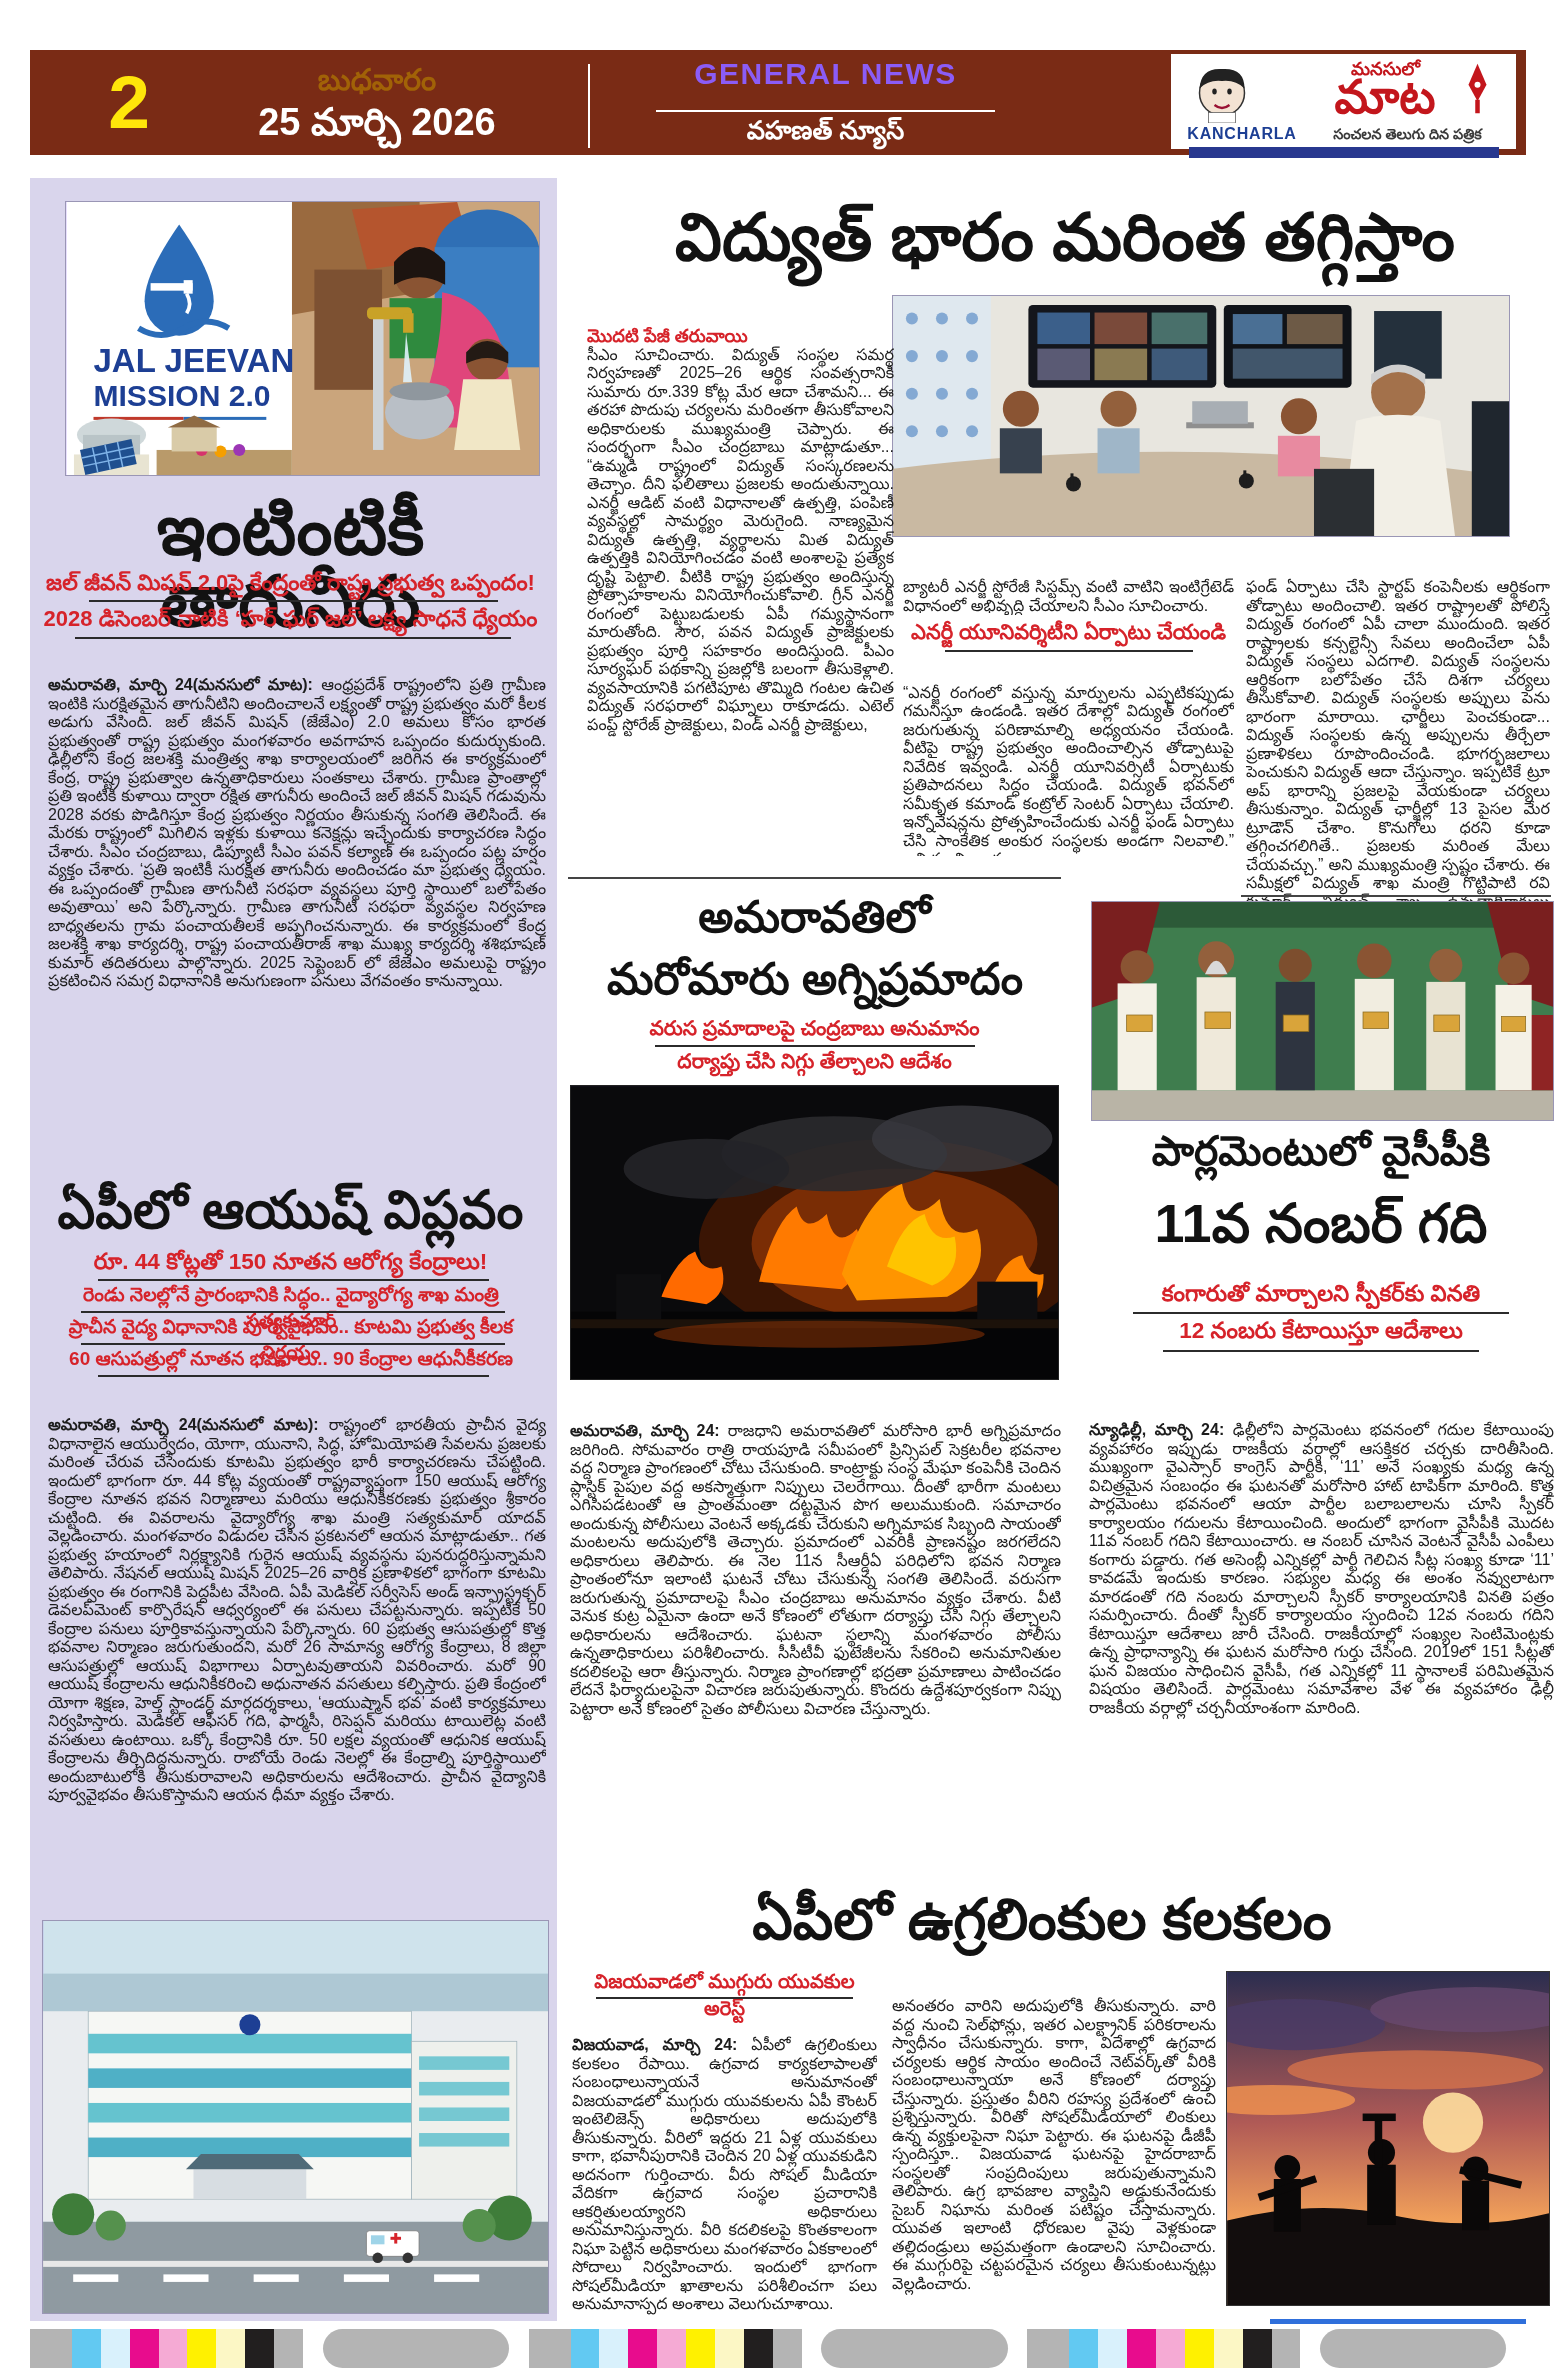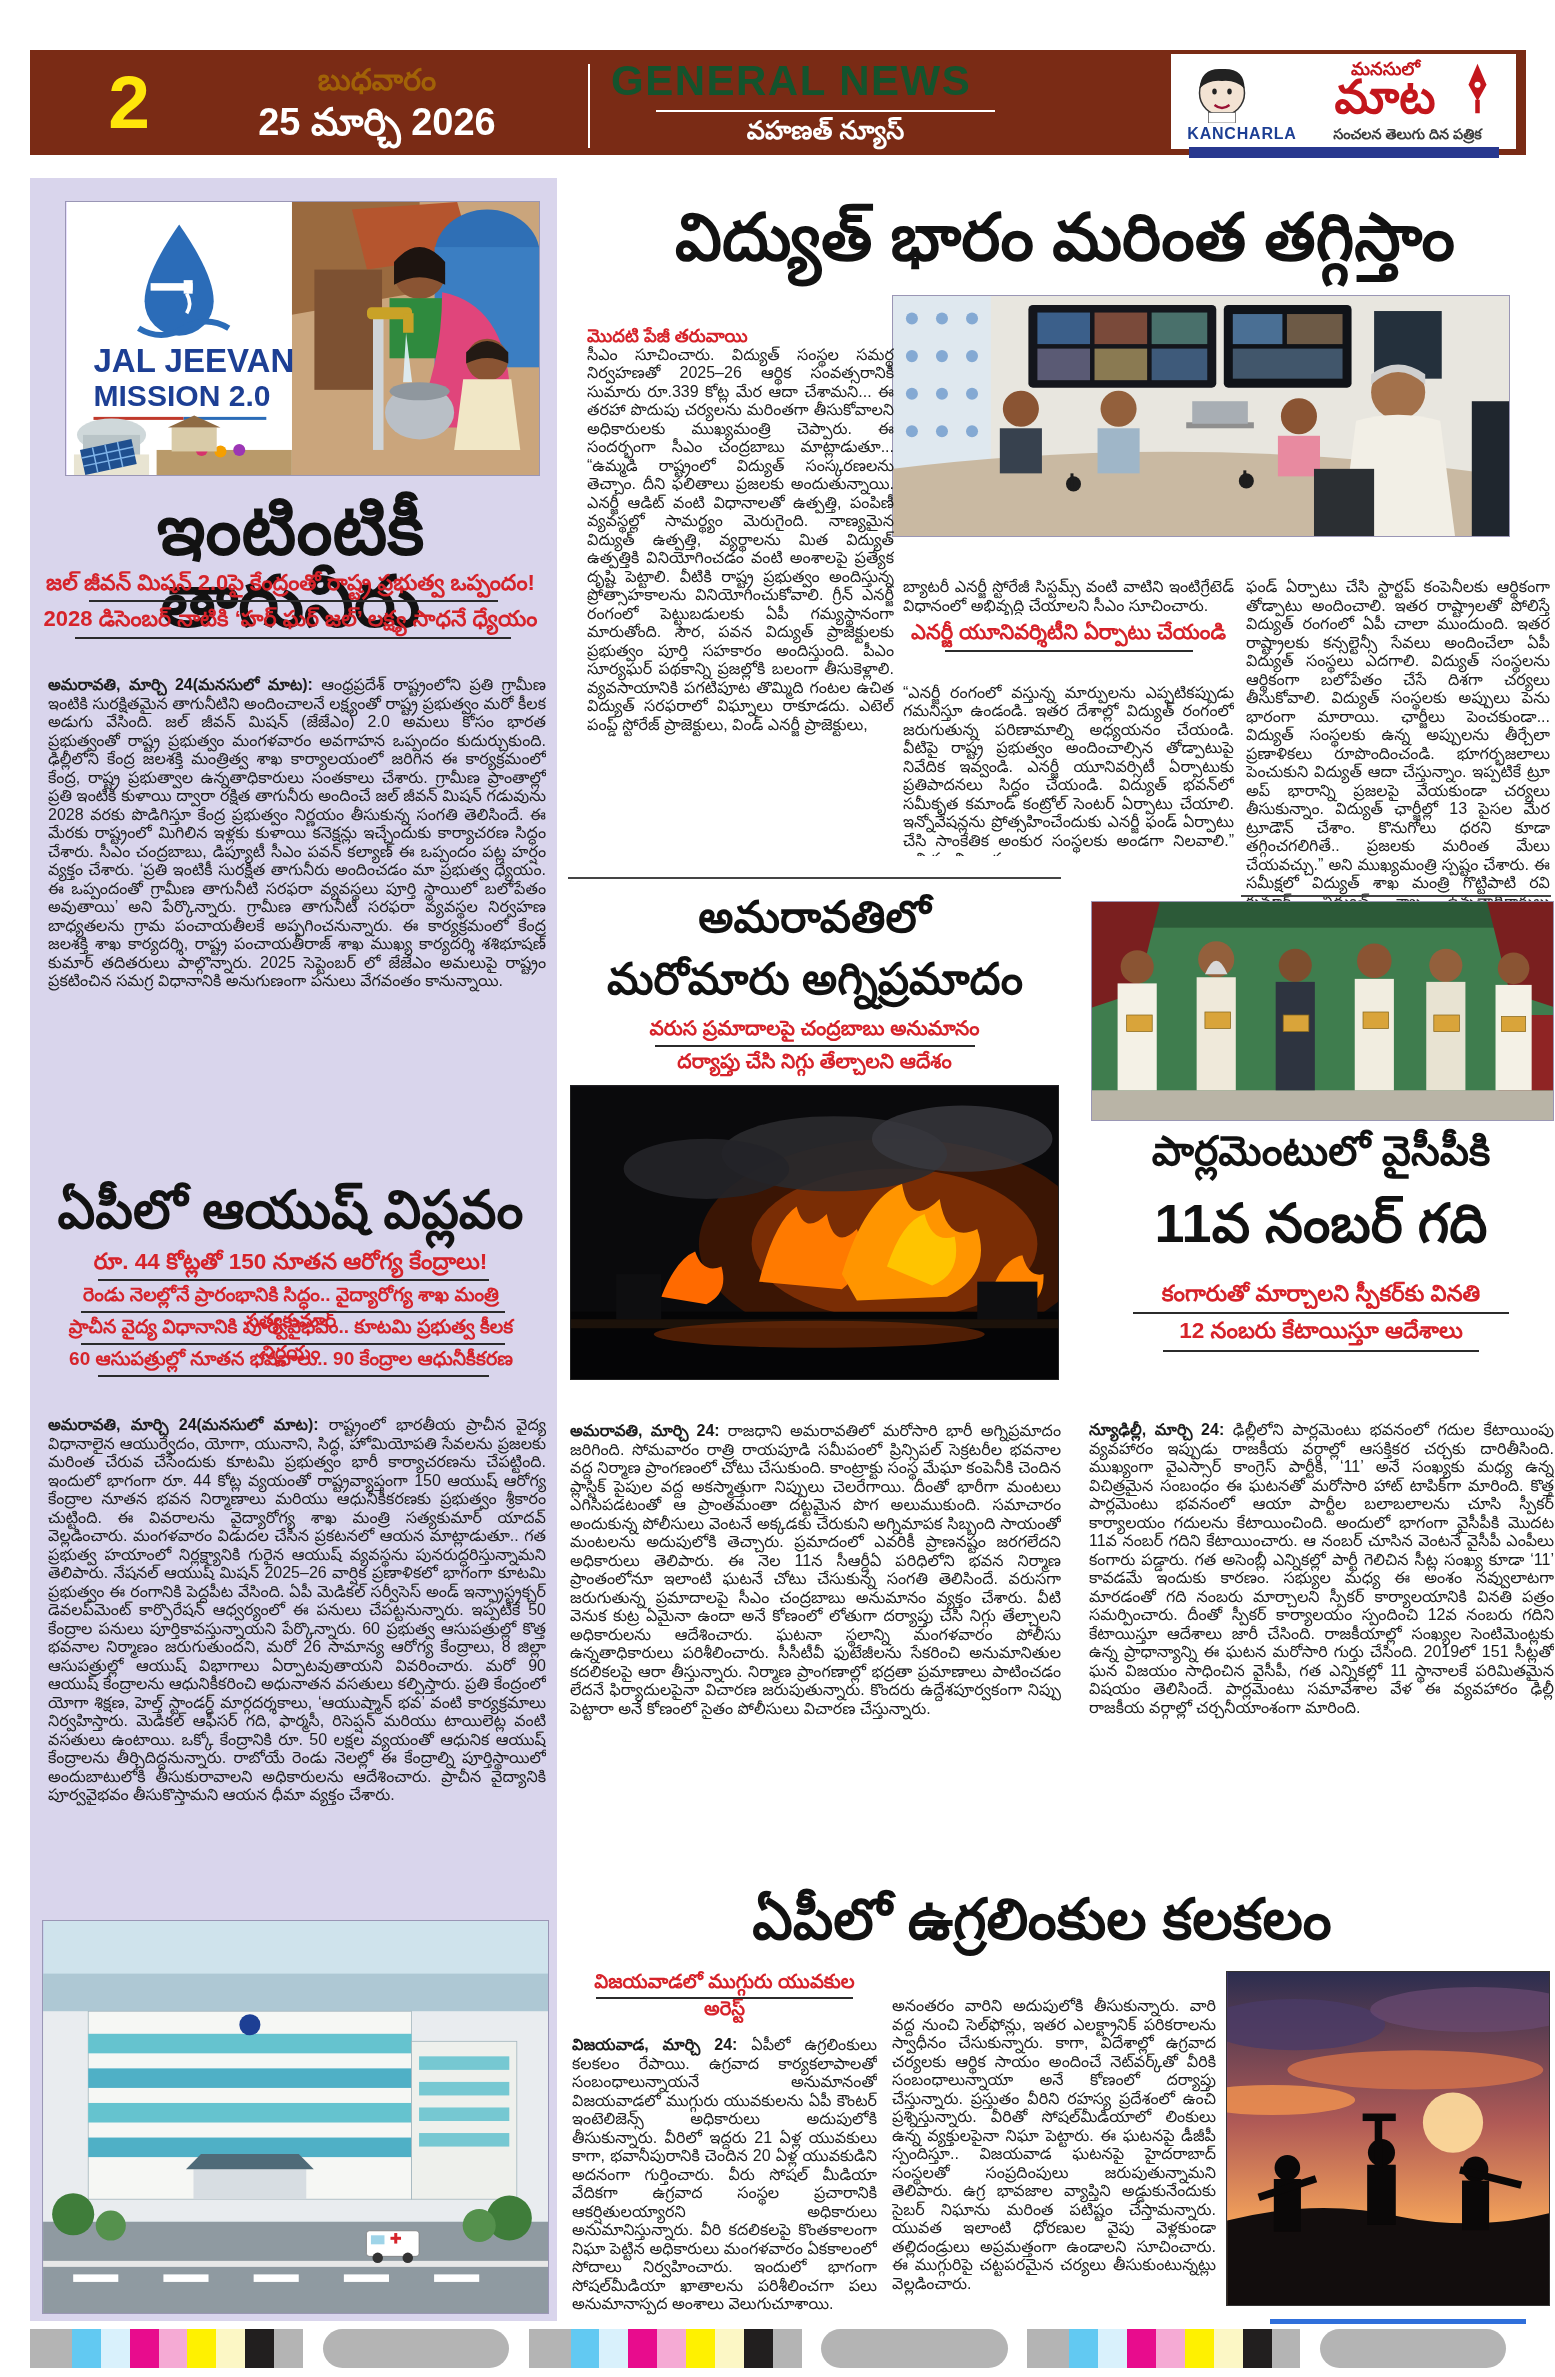--- a/index.html
+++ b/index.html
@@ -6,21 +6,21 @@
   body { background:#e9e9e9; font-family:"Liberation Sans","DejaVu Sans",sans-serif; }
   #page { position:relative; width:1555px; height:2377px; background:#ffffff; margin:0 auto; overflow:hidden; }
   .abs { position:absolute; }
 
   
   .header-bar { left:30px; top:50px; width:1496px; height:105px; background:#7a2b15; }
   .page-num { left:84px; top:53px; width:90px; font-size:75px; font-weight:bold; color:#ffe60a; text-align:center; line-height:98px; }
   .hdr-day { left:187px; top:63px; width:380px; text-align:center; color:#a16207; font-size:30px; font-weight:bold; }
   .hdr-date { left:187px; top:101px; width:380px; text-align:center; color:#ffffff; font-size:38px; font-weight:bold; }
   .hdr-divider { left:588px; top:64px; width:2.3px; height:84px; background:#ffffff; }
-  .section-en { left:611px; top:57px; width:429px; color:#14532d; font-size:42px; font-weight:bold; letter-spacing:1.5px; }
+  .section-en { left:611px; top:57px; width:429px; text-align:center; color:#8b5cf6; font-size:30px; font-weight:bold; letter-spacing:1.5px; }
   .section-underline { left:656px; top:110px; width:339px; height:2.3px; background:#ffffff; }
   .section-te { left:611px; top:116px; width:429px; text-align:center; color:#ffffff; font-size:25.6px; font-weight:bold; }
 
   
   .logo-card { left:1171px; top:54px; width:345px; height:95px; background:#ffffff; }
   .logo-brand-top { left:1314px; top:59px; width:143px; text-align:center; color:#c3161c; font-size:18px; font-weight:bold; }
   .logo-brand-main { left:1291px; top:72px; width:188px; text-align:center; color:#c3161c; font-size:47px; font-weight:bold; line-height:50px; }
   .logo-publisher { left:1178px; top:125px; width:128px; text-align:center; color:#1d3f94; font-size:16px; font-weight:bold; letter-spacing:0.8px; }
   .logo-tagline { left:1306px; top:126px; width:203px; text-align:center; color:#3a3a3a; font-size:14.3px; font-weight:bold; }
   .logo-bluebar { left:1189px; top:147px; width:310px; height:11.3px; background:#28388f; }

